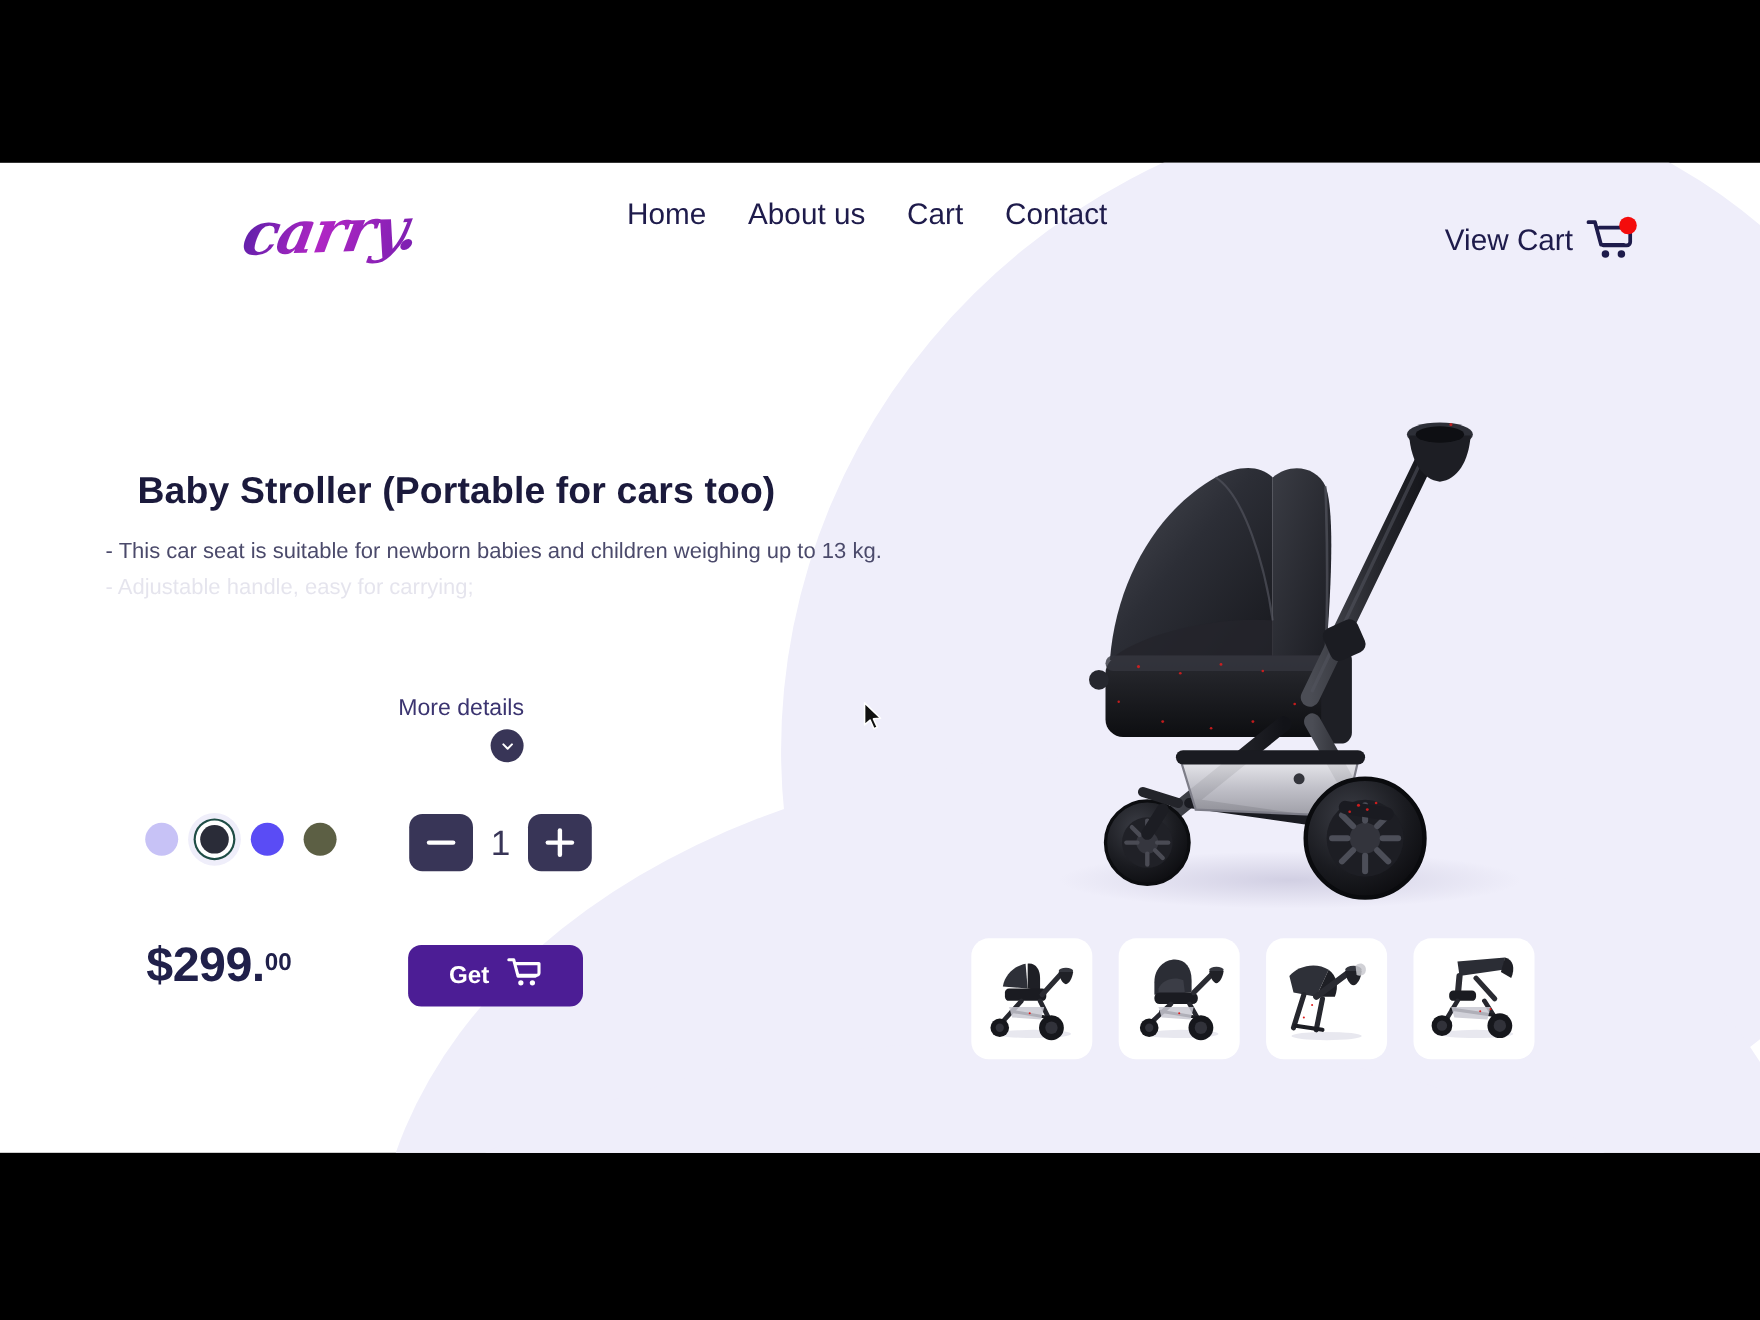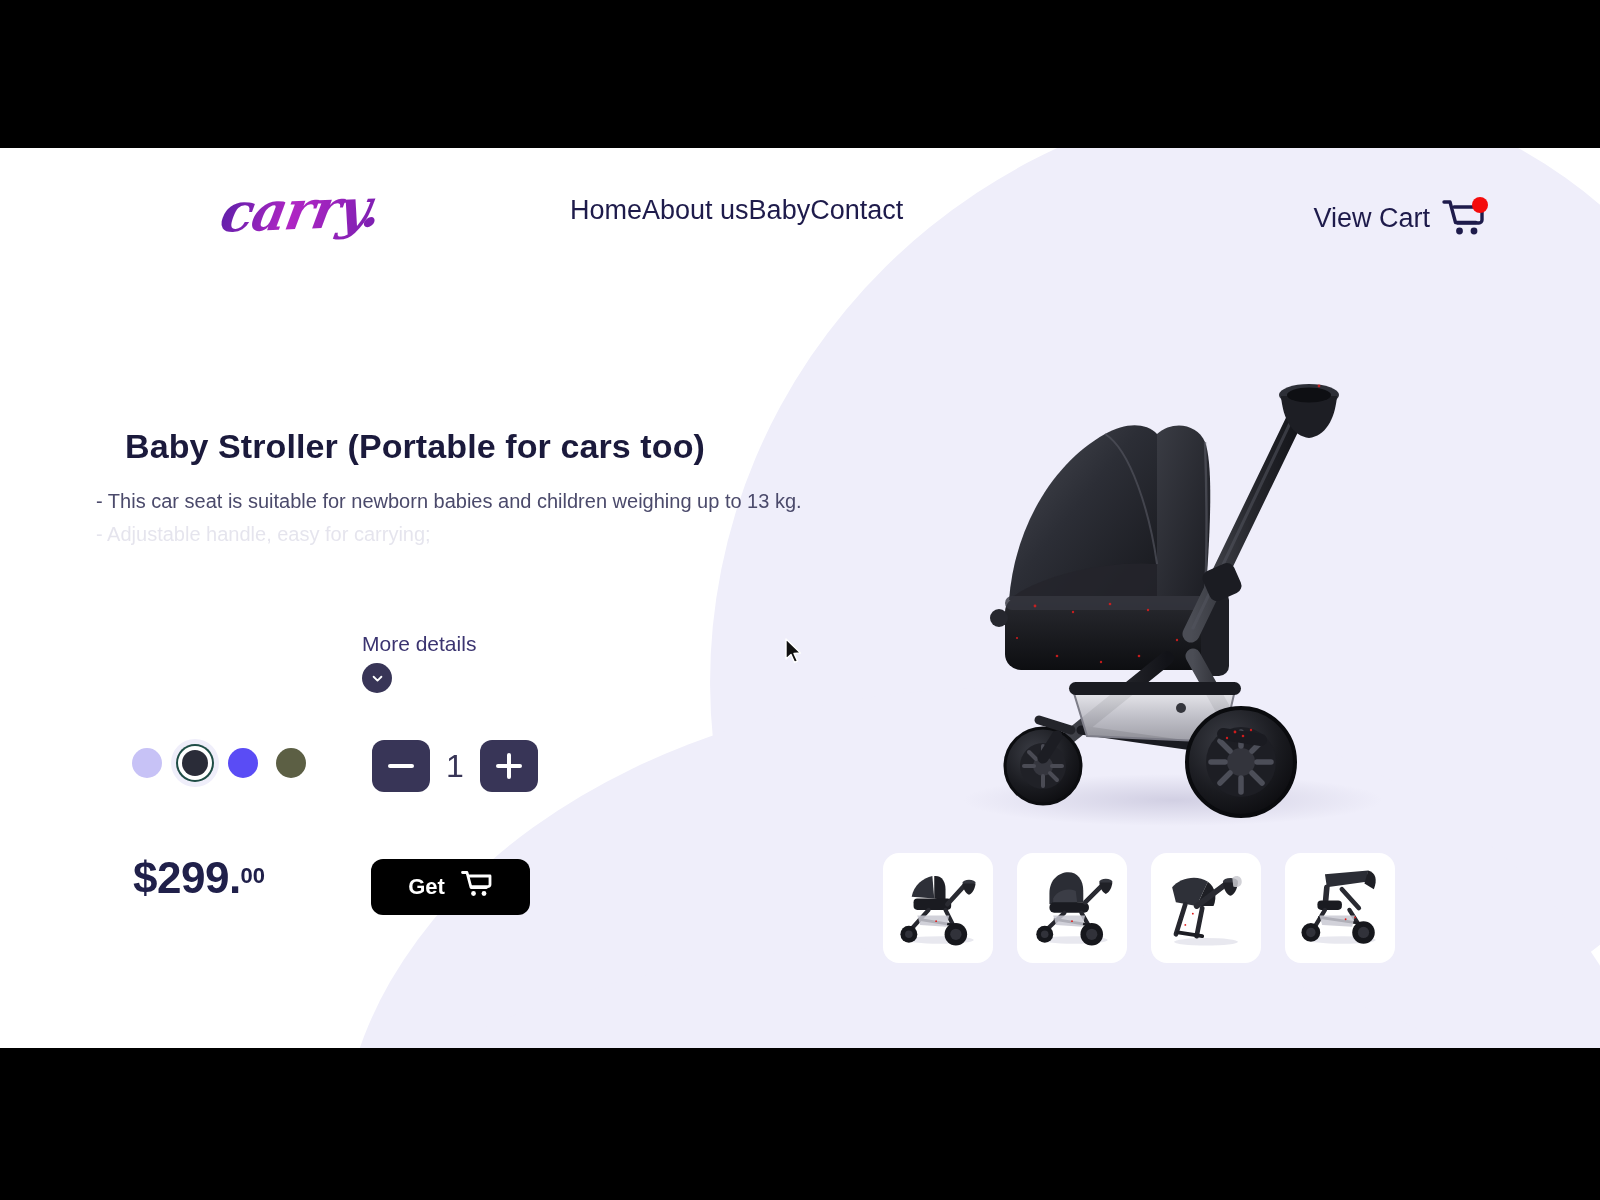--- a/index.html
+++ b/index.html
@@ -90,22 +90,23 @@
     background-clip: text;
     -webkit-text-fill-color: transparent;
     transform: skewX(-12deg) rotate(-2deg);
     cursor: pointer;
     white-space: nowrap;
   }
 
   nav {
     position: absolute;
     left: 570px;
-    top: 47px;
-    display: flex;
+    top: 32px;
+    display: flex;
+    gap: 38px;
     align-items: baseline;
   }
   nav a {
     font-size: 27px;
     color: #1e1b4b;
     text-decoration: none;
     font-weight: 400;
     white-space: nowrap;
     cursor: pointer;
   }
@@ -169,21 +170,21 @@
   .desc p.f2 { color: #6b6a8a; opacity: .88; }
   .desc p.f3 { color: #9e9db8; opacity: .62; }
   .desc p.f4 { color: #c2c1d6; opacity: .42; }
 
   .more-details {
     position: absolute;
     left: 362px;
     top: 484px;
     display: flex;
     flex-direction: column;
-    align-items: flex-start;
+    align-items: flex-end;
     gap: 7px;
     cursor: pointer;
   }
   .more-details .md-label {
     font-size: 21px;
     color: #3b3470;
     font-weight: 500;
     white-space: nowrap;
   }
   .chevron-btn {
@@ -268,21 +269,21 @@
   }
 
   .get-btn {
     position: absolute;
     left: 371px;
     top: 711px;
     width: 159px;
     height: 56px;
     border: none;
     border-radius: 12px;
-    background: #000000;
+    background: #4c1d95;
     color: #fff;
     font-size: 22px;
     font-weight: 700;
     display: flex;
     align-items: center;
     justify-content: center;
     gap: 16px;
     cursor: pointer;
     font-family: "Liberation Sans", sans-serif;
   }
@@ -339,21 +340,21 @@
     <div class="blob-lower"></div>
     <div class="blob-bottomleft"></div>
 
     <header>
 
       <div class="logo">carry.</div>
 
       <nav>
         <a href="#">Home</a>
         <a href="#">About us</a>
-        <a href="#">Baby</a>
+        <a href="#">Cart</a>
         <a href="#">Contact</a>
       </nav>
 
       <div class="cart-wrap">
         <span class="cart-label">View Cart</span>
         <span class="cart-icon-box">
           <svg viewBox="0 0 46 44" width="46" height="44" fill="none">
             <path d="M2 6 h6 l5.5 20.5 h20.5" stroke="#1e1b4b" stroke-width="3.4" stroke-linecap="round" stroke-linejoin="round"></path>
             <path d="M12 11 h28 v13 a3 3 0 0 1 -3 3 H15.5" stroke="#1e1b4b" stroke-width="3.4" stroke-linecap="round" stroke-linejoin="round"></path>
             <circle cx="17.5" cy="35" r="3.4" fill="#1e1b4b"></circle>

